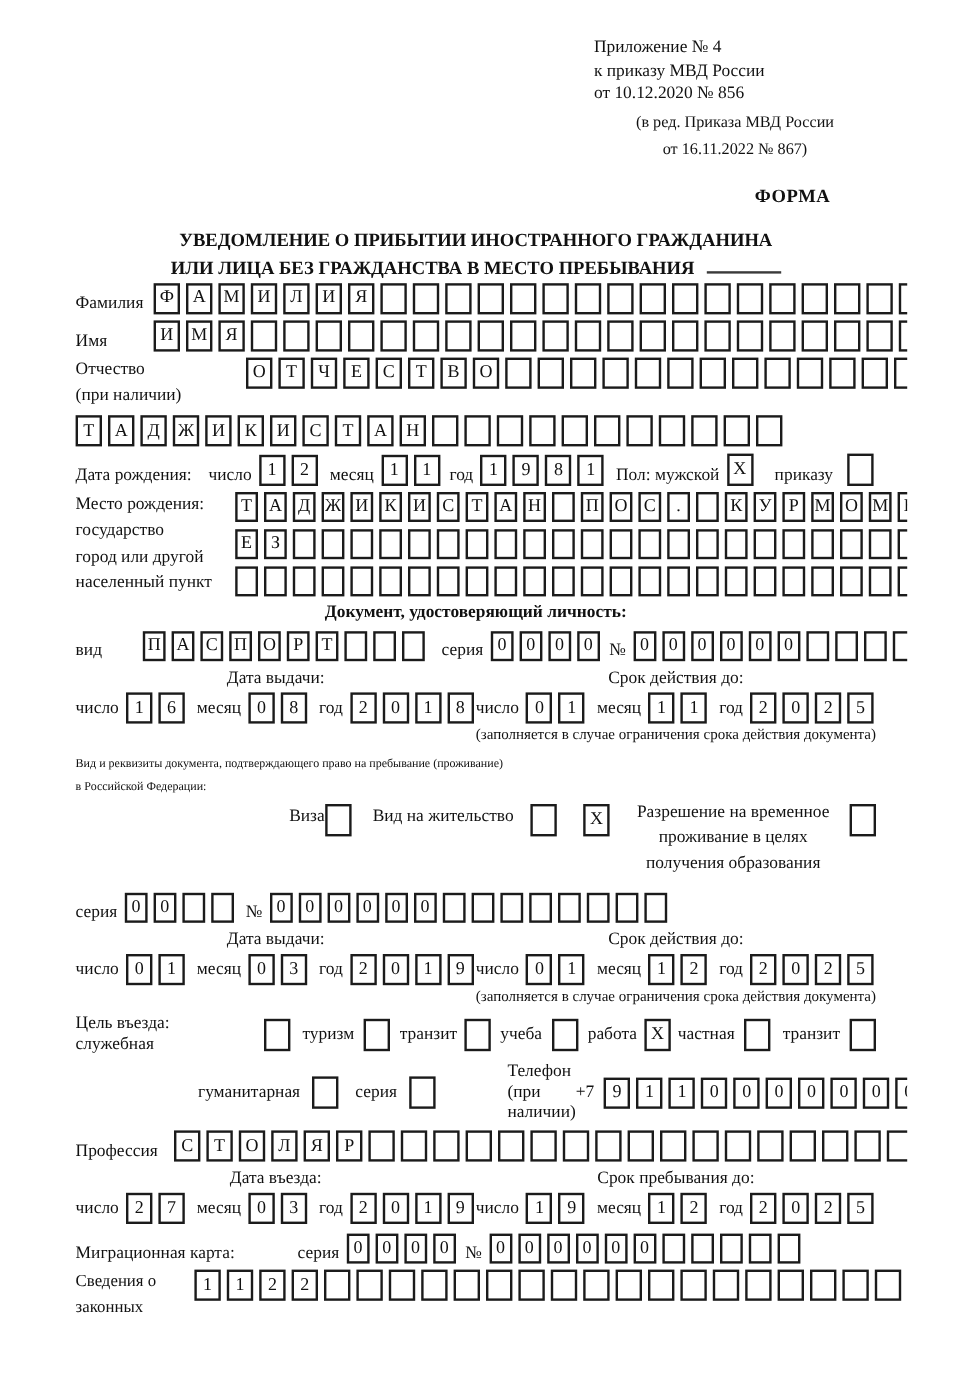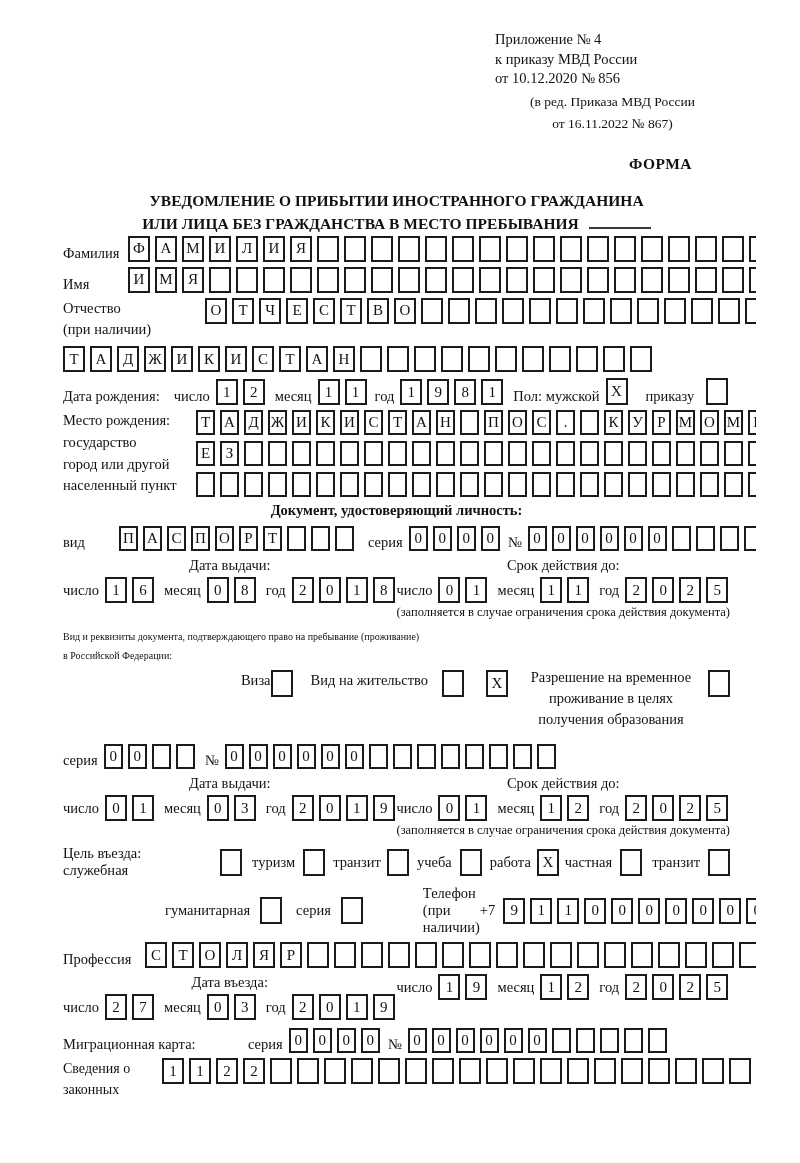--- a/index.html
+++ b/index.html
@@ -621,20 +621,21 @@
         <span class="dlbl dgap">год</span>
         <span class="cells">
             <span class="cell">2</span>
             <span class="cell">0</span>
             <span class="cell">1</span>
             <span class="cell">9</span>
           </span>
       </div>
     </div>
     <div class="half">
+      <div class="caption">Срок пребывания до:</div>
       <div class="fields">
         <span class="dlbl">число</span>
         <span class="cells">
             <span class="cell">1</span>
             <span class="cell">9</span>
           </span>
         <span class="dlbl dgap">месяц</span>
         <span class="cells">
             <span class="cell">1</span>
             <span class="cell">2</span>

